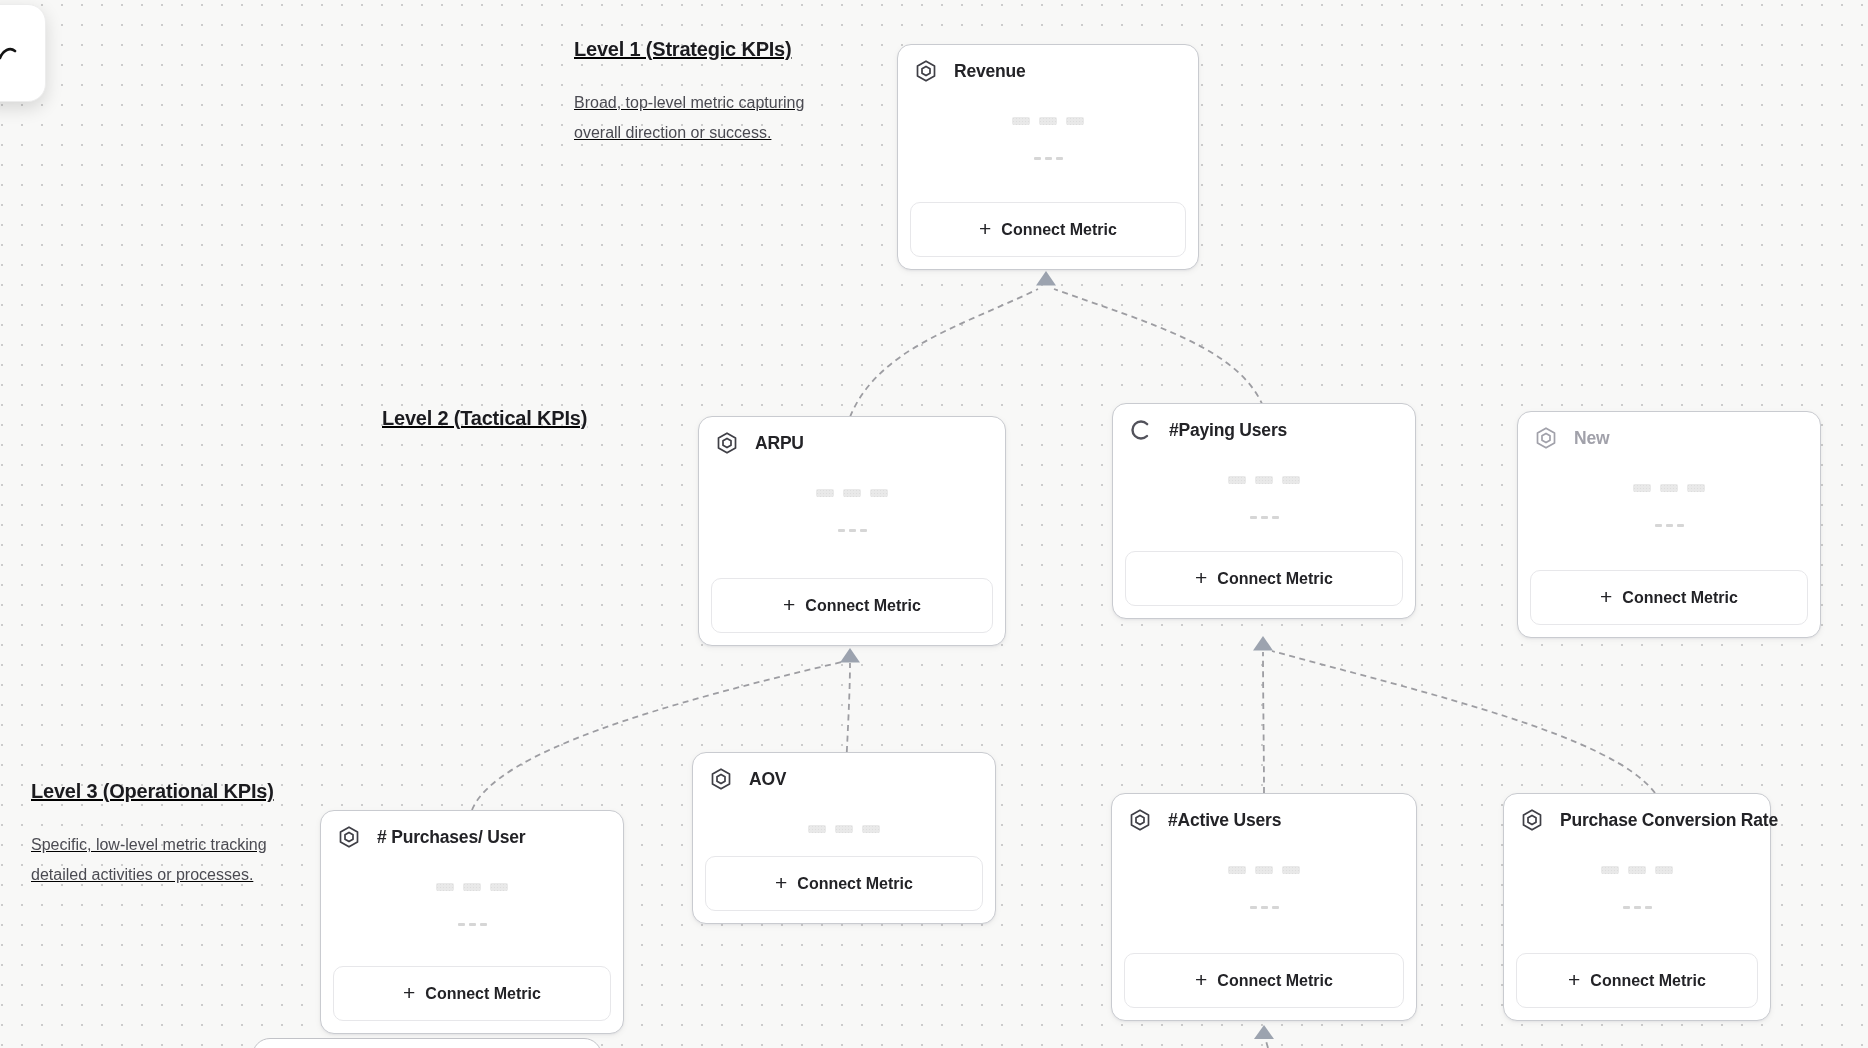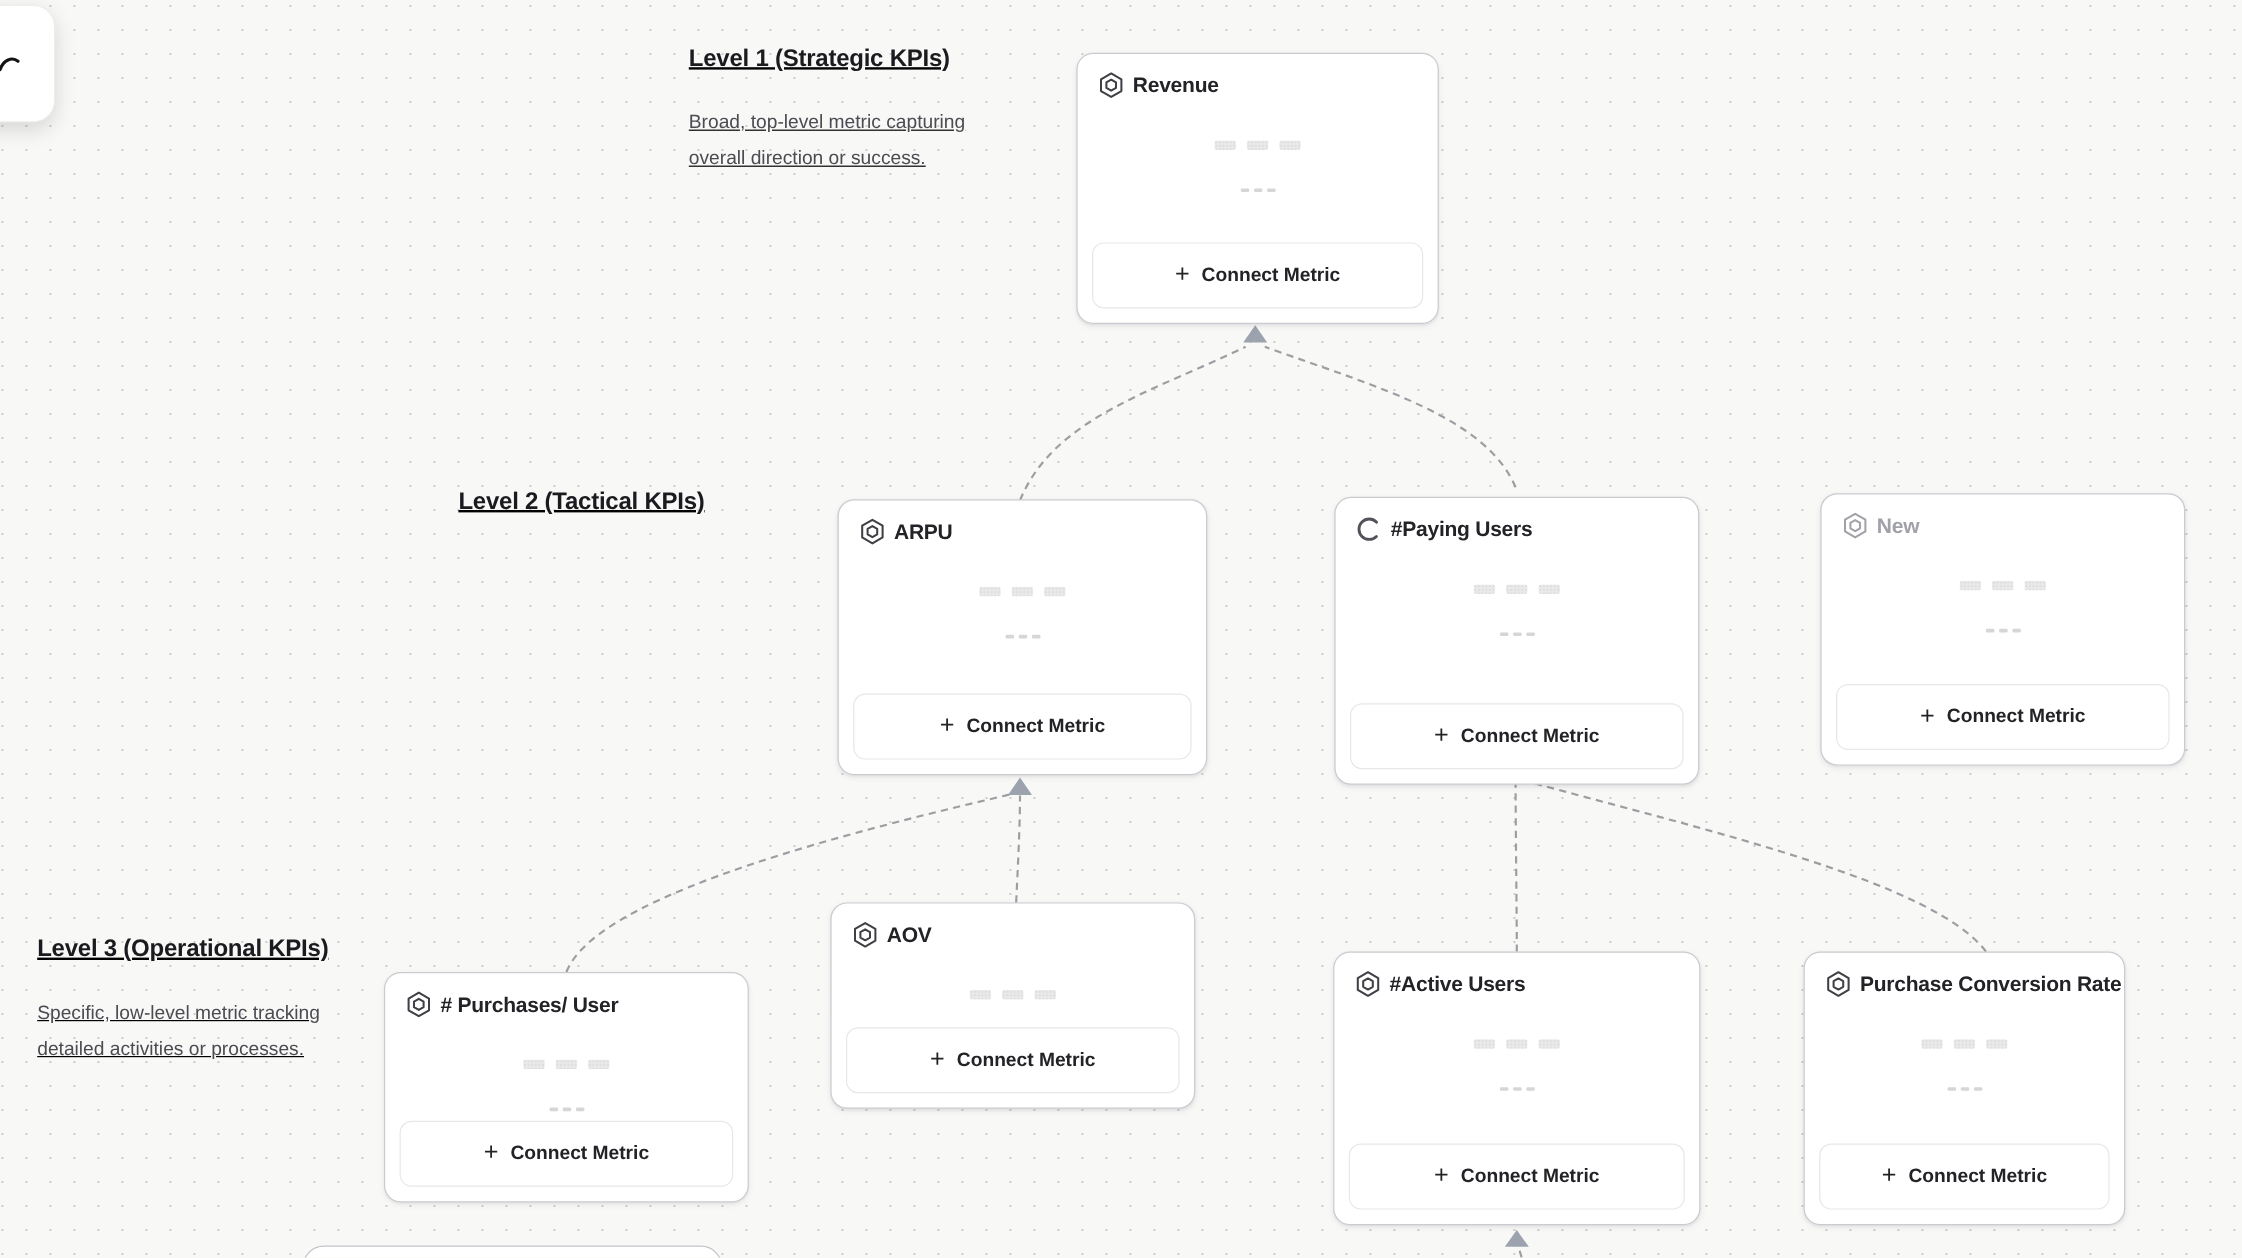--- a/index.html
+++ b/index.html
@@ -21,28 +21,28 @@
   .level-2{left:382px;top:381px;margin-top:24px;}
   .level-3{left:31px;top:778px;}
 
   .card{
     position:absolute;background:#ffffff;border:1.5px solid #c9cbd0;border-radius:14px;
     box-shadow:0 1px 2px rgba(16,24,40,.05),0 2px 6px rgba(16,24,40,.05);
     box-sizing:border-box;
   }
   .card--revenue{left:897px;top:44px;width:302px;height:226px;}
   .card--arpu{left:698px;top:416px;width:308px;height:230px;}
-  .card--paying-users{left:1112px;top:414px;width:304px;height:240px;}
+  .card--paying-users{left:1112px;top:403px;width:304px;height:216px;}
   .card--new{left:1517px;top:411px;width:304px;height:227px;}
-  .card--purchases-per-user{left:320px;top:810px;width:304px;height:192px;}
+  .card--purchases-per-user{left:320px;top:810px;width:304px;height:224px;}
   .card--aov{left:692px;top:752px;width:304px;height:172px;}
   .card--active-users{left:1111px;top:793px;width:306px;height:228px;}
   .card--purchase-conversion-rate{left:1503px;top:793px;width:268px;height:228px;}
 
-  .card-header{position:absolute;left:16px;top:14px;right:14px;display:flex;align-items:center;gap:6px;}
+  .card-header{position:absolute;left:16px;top:14px;right:14px;display:flex;align-items:center;gap:16px;}
   .card-icon{width:24px;height:24px;flex:0 0 auto;display:flex;align-items:center;justify-content:center;}
   .card-icon svg{display:block;}
   .card-title{font-size:17.5px;font-weight:700;color:#232327;letter-spacing:-0.2px;white-space:nowrap;}
   .card--new .card-title{color:#a1a1aa;}
   .card--new .card-icon svg *{stroke:#a1a1aa;}
 
   .skeleton{position:absolute;left:0;right:0;top:72px;display:flex;flex-direction:column;align-items:center;gap:32px;}
   .sk-row1{display:flex;gap:9px;}
   .sk-row1 i{display:block;width:18px;height:8px;border-radius:2px;background:#e9e9e9;
     background-image:radial-gradient(circle,#dddddd 0.8px,transparent 0.9px);background-size:3px 3px;}

